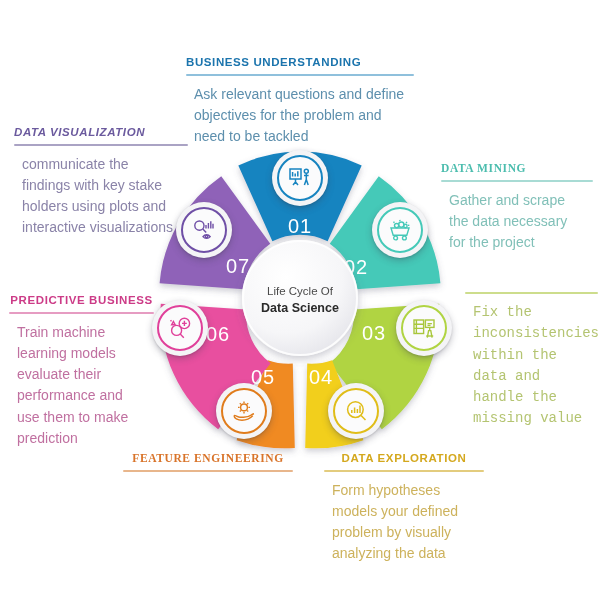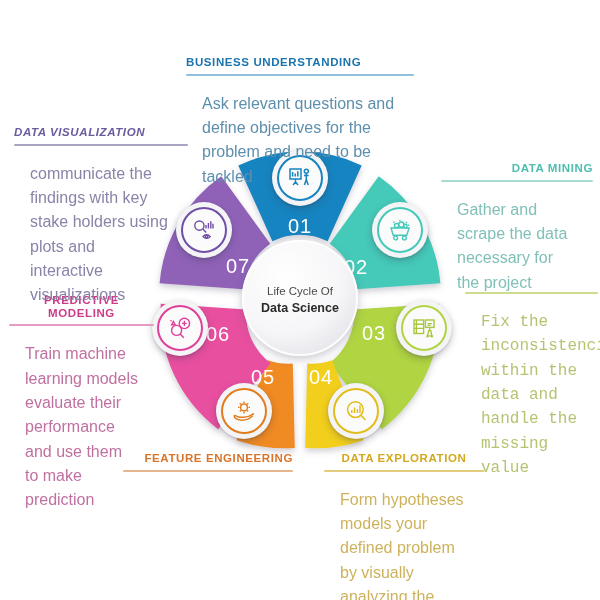--- a/index.html
+++ b/index.html
@@ -50,21 +50,21 @@
   .badge svg{display:block;}
 
   
   .block{position:absolute;}
   .block .ttl{
     font-size:11.5px;font-weight:bold;letter-spacing:.6px;
     margin:0 0 5px 0;line-height:1.1;
   }
   .block .rule{height:2px;width:100%;margin:0 0 7px 0;border-radius:1px;}
   .block .body{
-    font-size:16px;line-height:1.52;margin:16px;color:#7b7b8a;
+    font-size:14px;line-height:1.52;margin:8px;color:#7b7b8a;
   }
   .t-center .ttl,.t-center .body{text-align:left;}
   .t-left  .ttl,.t-left  .body{text-align:left;}
 </style>
 </head>
 <body>
 
 <div id="stage">
 
   <div id="wheel">
@@ -202,43 +202,43 @@
     </div>
   </div>
 
   <div class="block t-center" style="left:186px;top:56px;width:228px;">
     <p class="ttl" style="color:#1b74ad;">BUSINESS UNDERSTANDING</p>
     <div class="rule" style="background:#8fc0dc;"></div>
     <p class="body" style="color:#5d8fad;">Ask relevant questions and define objectives for the problem and need to be tackled</p>
   </div>
 
   <div class="block t-left" style="left:441px;top:162px;width:152px;">
-    <p class="ttl" style="color:#4cbdae;text-align:right;">DATA MINING</p>
+    <p class="ttl" style="color:#4cbdae;text-align:left;font-family:Liberation Serif, serif;">DATA MINING</p>
     <div class="rule" style="background:#a8dbd4;"></div>
     <p class="body" style="color:#81c0b8;">Gather and scrape the data necessary for the project</p>
   </div>
 
   <div class="block t-left" style="left:465px;top:292px;width:133px;">
     <div class="rule" style="background:#cddd8c;"></div>
     <p class="body" style="color:#b4c471;font-family:Liberation Mono, monospace;">Fix the inconsistencies within the data and handle the missing value</p>
   </div>
 
   <div class="block t-left" style="left:324px;top:452px;width:160px;">
     <p class="ttl" style="color:#d4a81e;text-align:center;">DATA EXPLORATION</p>
     <div class="rule" style="background:#e3cc7e;"></div>
     <p class="body" style="color:#cdb25c;">Form hypotheses models your defined problem by visually analyzing the data</p>
   </div>
 
   <div class="block t-left" style="left:123px;top:452px;width:170px;">
-    <p class="ttl" style="color:#d9742a;text-align:right;">FEATURE ENGINEERING</p>
+    <p class="ttl" style="color:#d9742a;text-align:center;font-family:Liberation Serif, serif;">FEATURE ENGINEERING</p>
     <div class="rule" style="background:#e8b68c;"></div>
   </div>
 
   <div class="block t-left" style="left:9px;top:294px;width:145px;">
-    <p class="ttl" style="color:#cc3b87;text-align:center;">PREDICTIVE MODELING</p>
+    <p class="ttl" style="color:#cc3b87;text-align:center;">PREDICTIVE BUSINESS</p>
     <div class="rule" style="background:#e69cc2;"></div>
     <p class="body" style="color:#c070a0;">Train machine learning models evaluate their performance and use them to make prediction</p>
   </div>
 
   <div class="block t-left" style="left:14px;top:126px;width:174px;">
     <p class="ttl" style="color:#6b5a9e;font-style:italic;">DATA VISUALIZATION</p>
     <div class="rule" style="background:#aaa3c4;"></div>
     <p class="body" style="color:#8a83a8;">communicate the findings with key stake holders using plots and interactive visualizations</p>
   </div>
 

